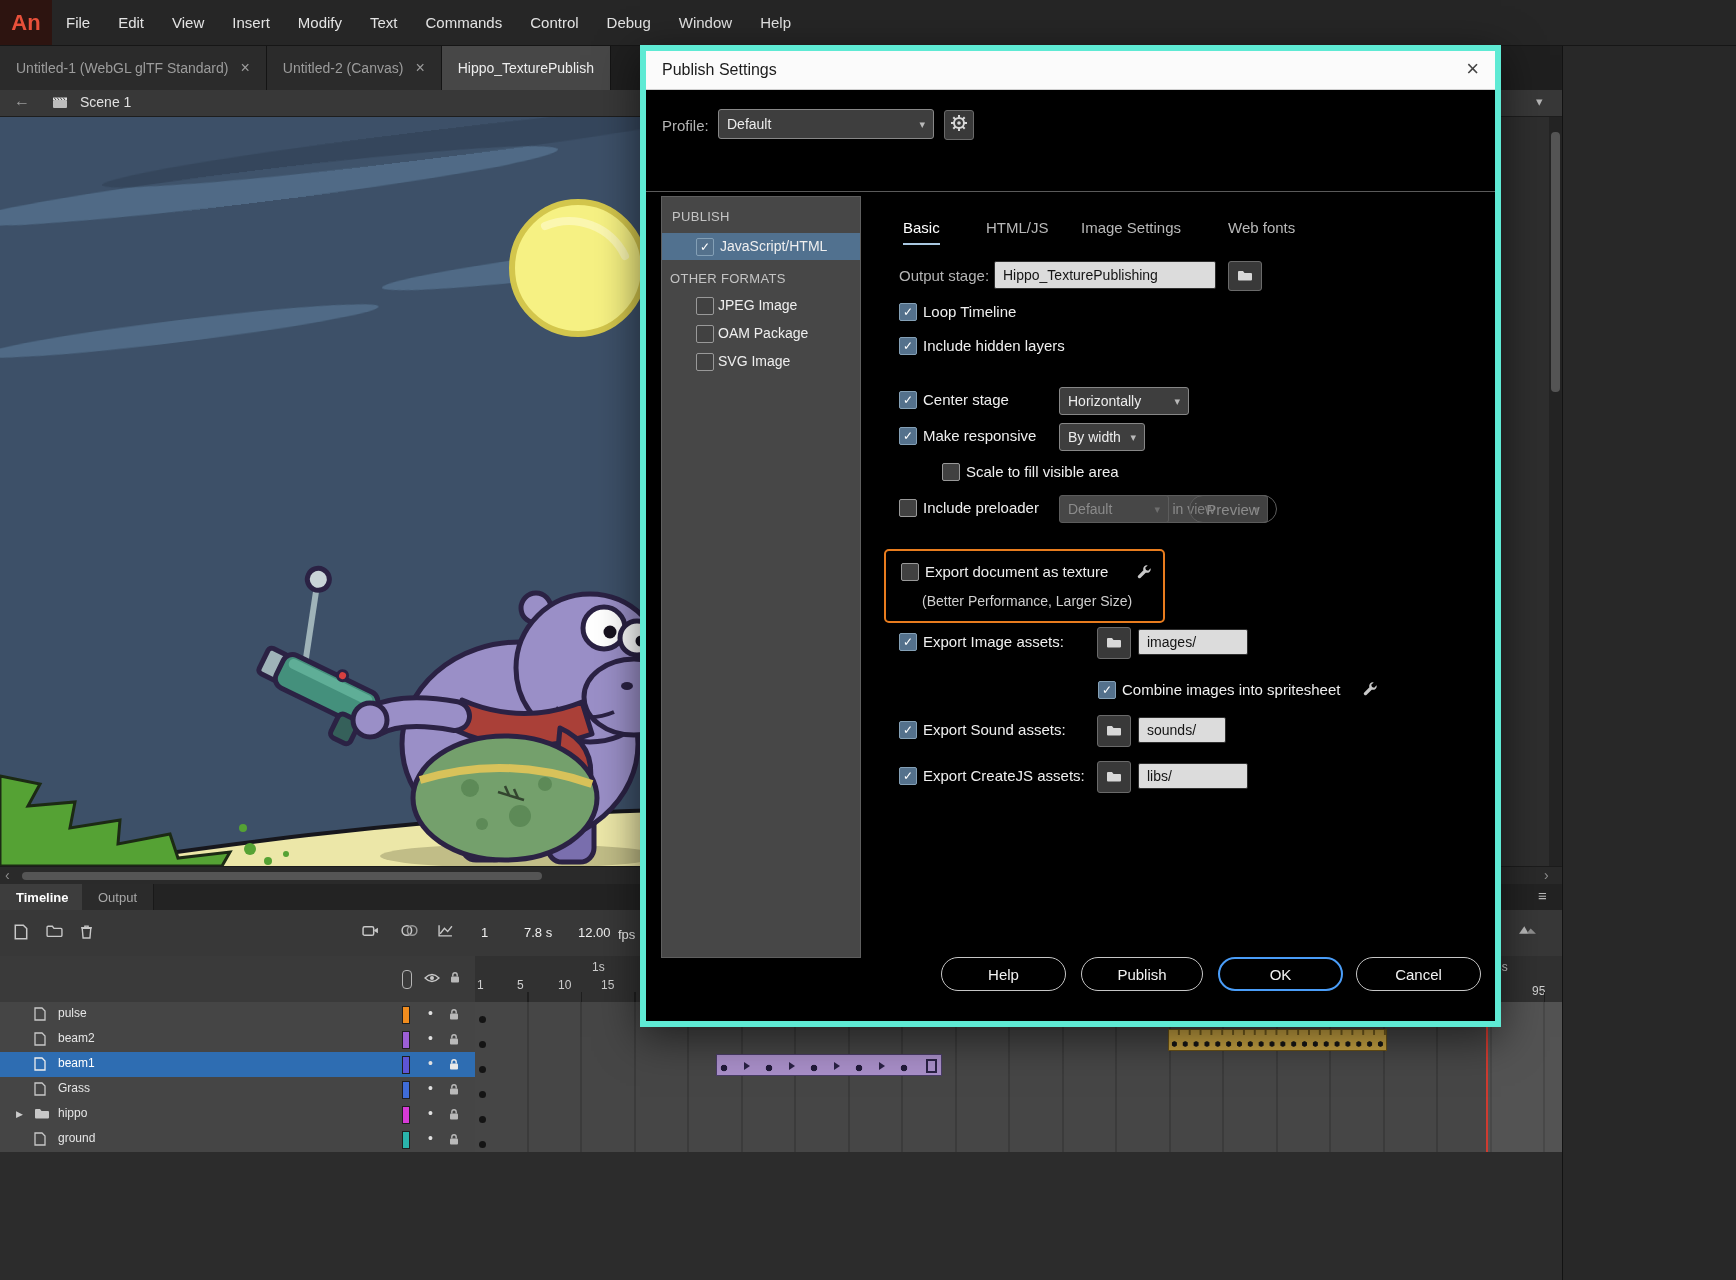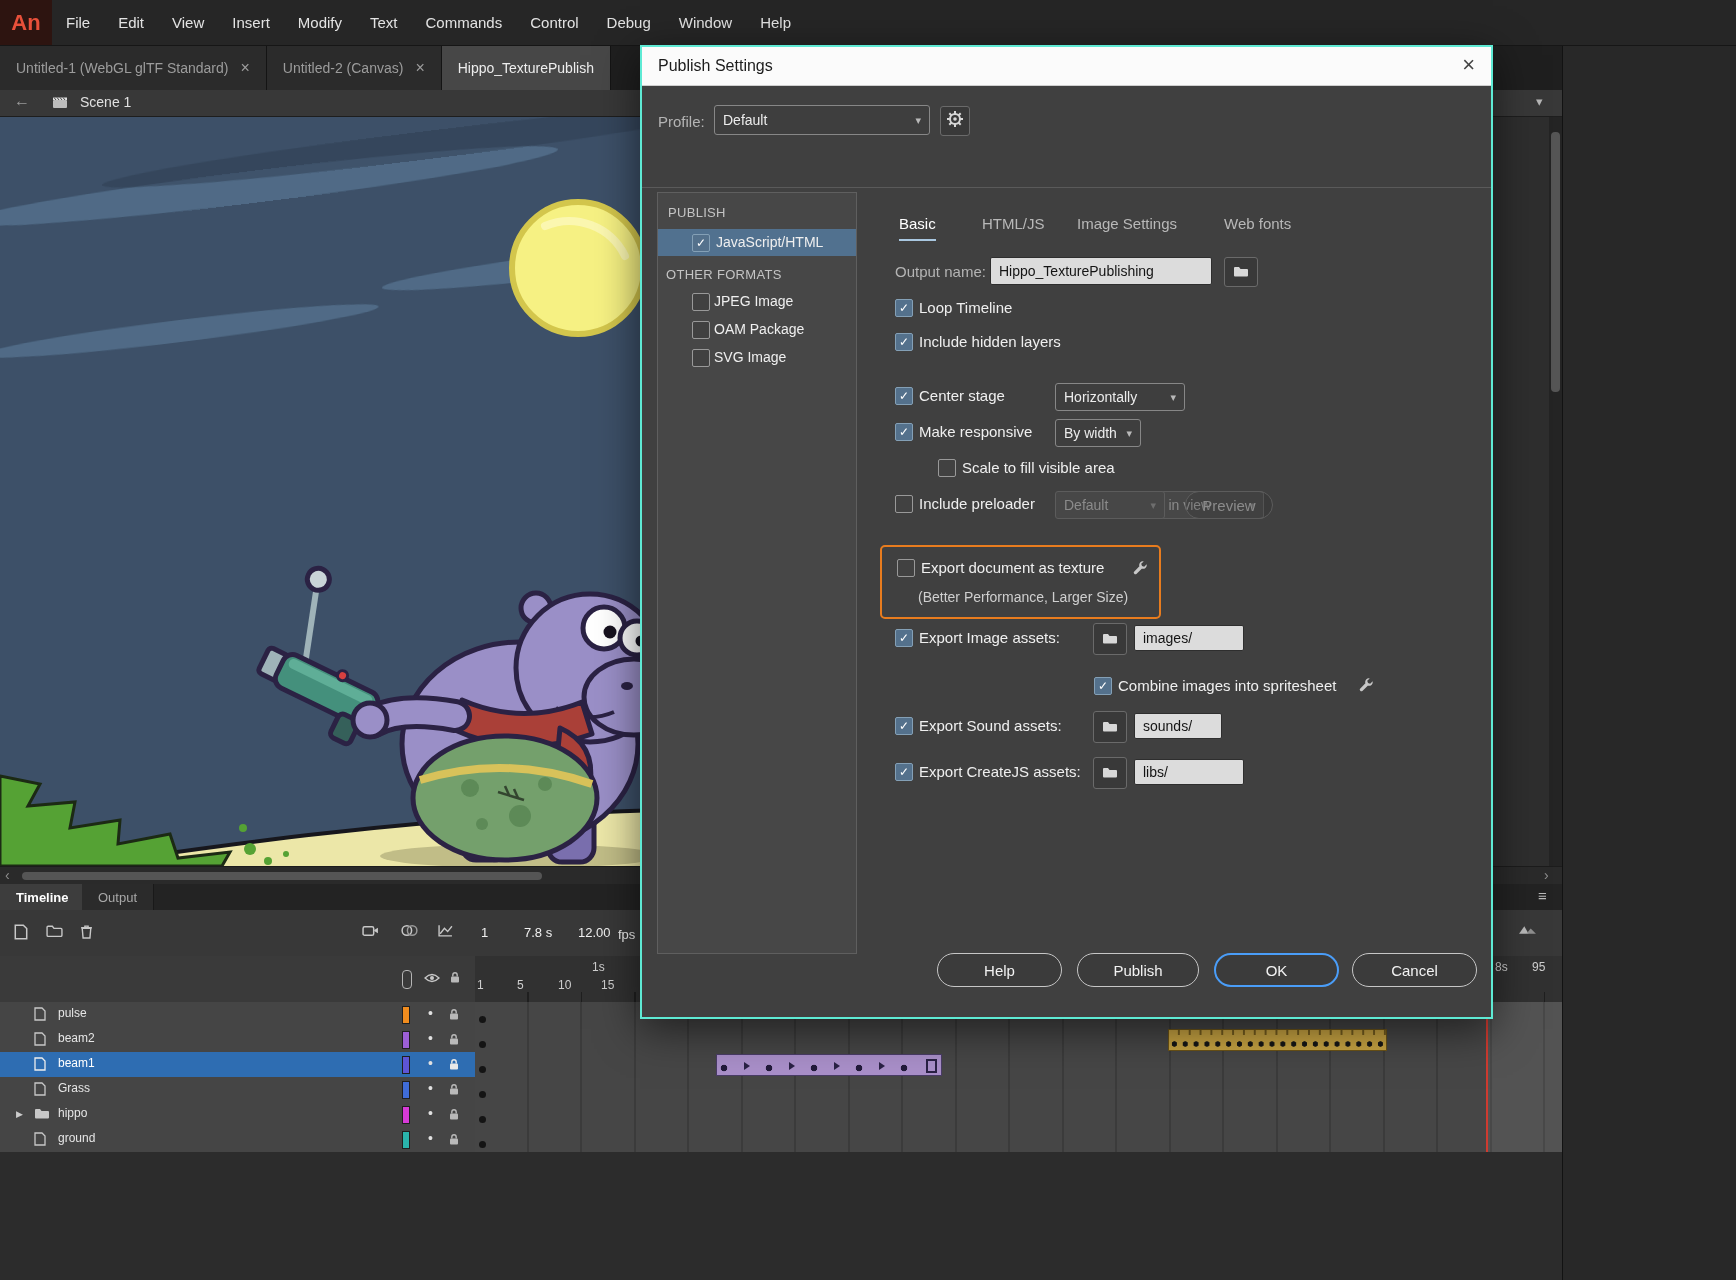--- a/index.html
+++ b/index.html
@@ -81,22 +81,22 @@
      border-top:4px solid transparent;border-bottom:4px solid transparent;}
   .endrect{position:absolute;right:4px;top:4px;width:7px;height:10px;border:2px solid #2a2145;}
   .playhead{position:absolute;left:1486px;top:956px;width:2px;height:196px;background:#cf3b30;z-index:6;}
   .tl-footer{position:absolute;left:0;top:268px;width:1562px;height:128px;background:#2c2c2c;}
 
   
   .rdock{position:absolute;left:1562px;top:45px;width:174px;height:1235px;background:#282828;
          border-left:1px solid #121212;z-index:1;}
 
   
-  .dialog{position:absolute;left:640px;top:45px;width:849px;height:970px;background:#404040;
-          border:2px solid #5eead4;box-shadow:0 10px 40px rgba(0,0,0,0.55);z-index:20;}
+  .dialog{position:absolute;left:640px;top:45px;width:849px;height:970px;background:#000000;
+          border:6px solid #5eead4;box-shadow:0 10px 40px rgba(0,0,0,0.55);z-index:20;}
   .dlg-title{position:absolute;left:0;top:0;width:100%;height:38px;background:#fbfbfb;
              border-bottom:1px solid #cfcfcf;display:flex;align-items:center;}
   .dlg-title-text{margin-left:16px;color:#1c1c1c;font-size:16px;}
   .dlg-close{position:absolute;right:16px;top:5px;color:#444;font-size:22px;}
   .divider{position:absolute;left:0;top:140px;width:849px;height:1px;background:#5a5a5a;}
   .lbl{position:absolute;font-size:15px;color:#efefef;white-space:nowrap;}
   .lbl2{position:absolute;font-size:15px;color:#b4b4b4;white-space:nowrap;}
   .sect{position:absolute;font-size:13px;color:#c4c4c4;letter-spacing:0.3px;white-space:nowrap;}
   .cb{position:absolute;width:16px;height:16px;border:1px solid #999;border-radius:2px;background:#414141;
       display:flex;align-items:center;justify-content:center;font-size:12px;color:#fff;line-height:1;}
@@ -331,21 +331,21 @@
       </span>
     </div>
 
     <div class="ruler">
       <span class="rlab" style="left:117px;top:4px;">1s</span>
       <span class="rlab" style="left:1020px;top:4px;">8s</span>
       <span class="rlab" style="left:2px;top:22px;">1</span>
       <span class="rlab" style="left:42px;top:22px;">5</span>
       <span class="rlab" style="left:83px;top:22px;">10</span>
       <span class="rlab" style="left:126px;top:22px;">15</span>
-      <span class="rlab" style="left:1013px;top:4px;margin-left:44px;">95</span>
+      <span class="rlab" style="left:1013px;top:28px;margin-left:44px;">95</span>
     </div>
 
     <div class="lrow" style="top:118px;">
       <span class="licon">
           <svg width="12" height="14" viewBox="0 0 12 14">
             <path d="M1 1 h7 l3 3 v9 H1 z" fill="none" stroke="#c8c8c8" stroke-width="1.3"></path>
           </svg>
         </span>
       <span class="lname">pulse</span>
       <span class="lswatch" style="background: rgb(240, 140, 30);"></span>
@@ -520,21 +520,21 @@
       <span class="lbl" style="left:56px;top:128px;font-size:14px;">OAM Package</span>
       <span class="cb" style="left:34px;top:156px;"></span>
       <span class="lbl" style="left:56px;top:156px;font-size:14px;">SVG Image</span>
     </div>
 
     <span class="ftab active" style="left:257px;">Basic</span>
     <span class="ftab" style="left:340px;">HTML/JS</span>
     <span class="ftab" style="left:435px;">Image Settings</span>
     <span class="ftab" style="left:582px;">Web fonts</span>
 
-    <span class="lbl2" style="left:253px;top:216px;">Output name:</span>
+    <span class="lbl2" style="left:253px;top:216px;">Output stage:</span>
     <div class="inp" style="left:348px;top:210px;width:222px;height:28px;">Hippo_TexturePublishing</div>
     <div class="iconbtn" style="left:582px;top:210px;width:32px;height:28px;">
       <span><svg width="16" height="12" viewBox="0 0 16 12">
             <path d="M1 3 a1 1 0 0 1 1-1 h4 l1.5 2 H14 a1 1 0 0 1 1 1 v5.5 a1 1 0 0 1 -1 1 H2 a1 1 0 0 1 -1 -1 Z" fill="#d8d8d8"></path>
           </svg></span>
     </div>
 
     <span class="cb on" style="left:253px;top:252px;">✓</span>
     <span class="lbl" style="left:277px;top:252px;">Loop Timeline</span>
 

